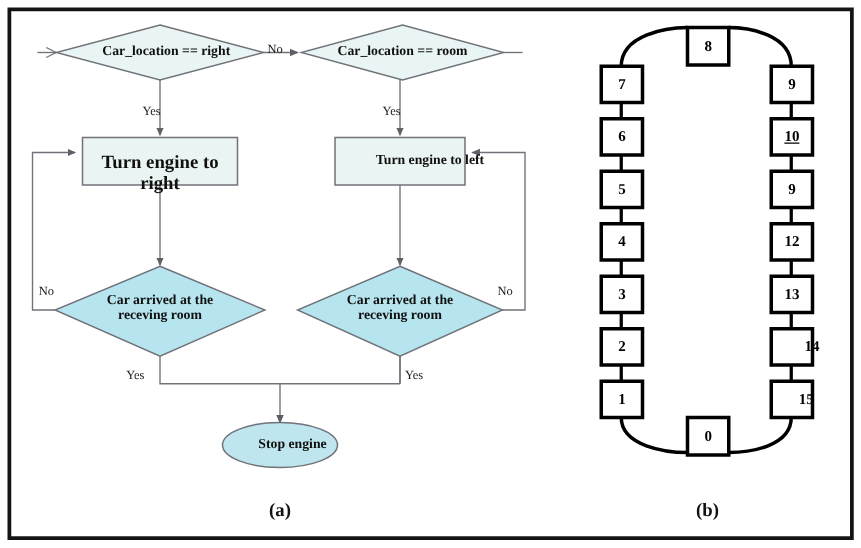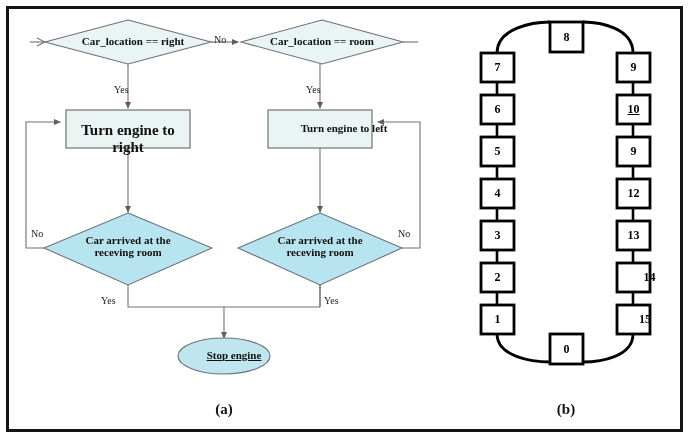--- a/index.html
+++ b/index.html
@@ -181,21 +181,21 @@
   <div class="node-text" style="left:66px; top:122px; width:124px; font-size:15px;">Turn engine to right</div>
 
   <div class="node-text" style="left:268px; top:122px; width:104px; font-size:11px;padding-left:24px;">Turn engine to left</div>
 
   <div class="node-text" style="left:62px; top:234px; width:132px; font-size:11px;">Car arrived at the
 receving room</div>
 
   <div class="node-text" style="left:254px; top:234px; width:132px; font-size:11px;">Car arrived at the
 receving room</div>
 
-  <div class="node-text" style="left:178px; top:349px; width:112px; font-size:11px;text-decoration:underline;">Stop engine</div>
+  <div class="node-text" style="left:178px; top:349px; width:112px; font-size:11px;">Stop engine</div>
 
   <div class="edge-label" style="left:214px; top:34px;">No</div>
 
   <div class="edge-label" style="left:114px; top:84px;">Yes</div>
 
   <div class="edge-label" style="left:306px; top:84px;">Yes</div>
 
   <div class="edge-label" style="left:31px; top:228px;">No</div>
 
   <div class="edge-label" style="left:398px; top:228px;">No</div>

